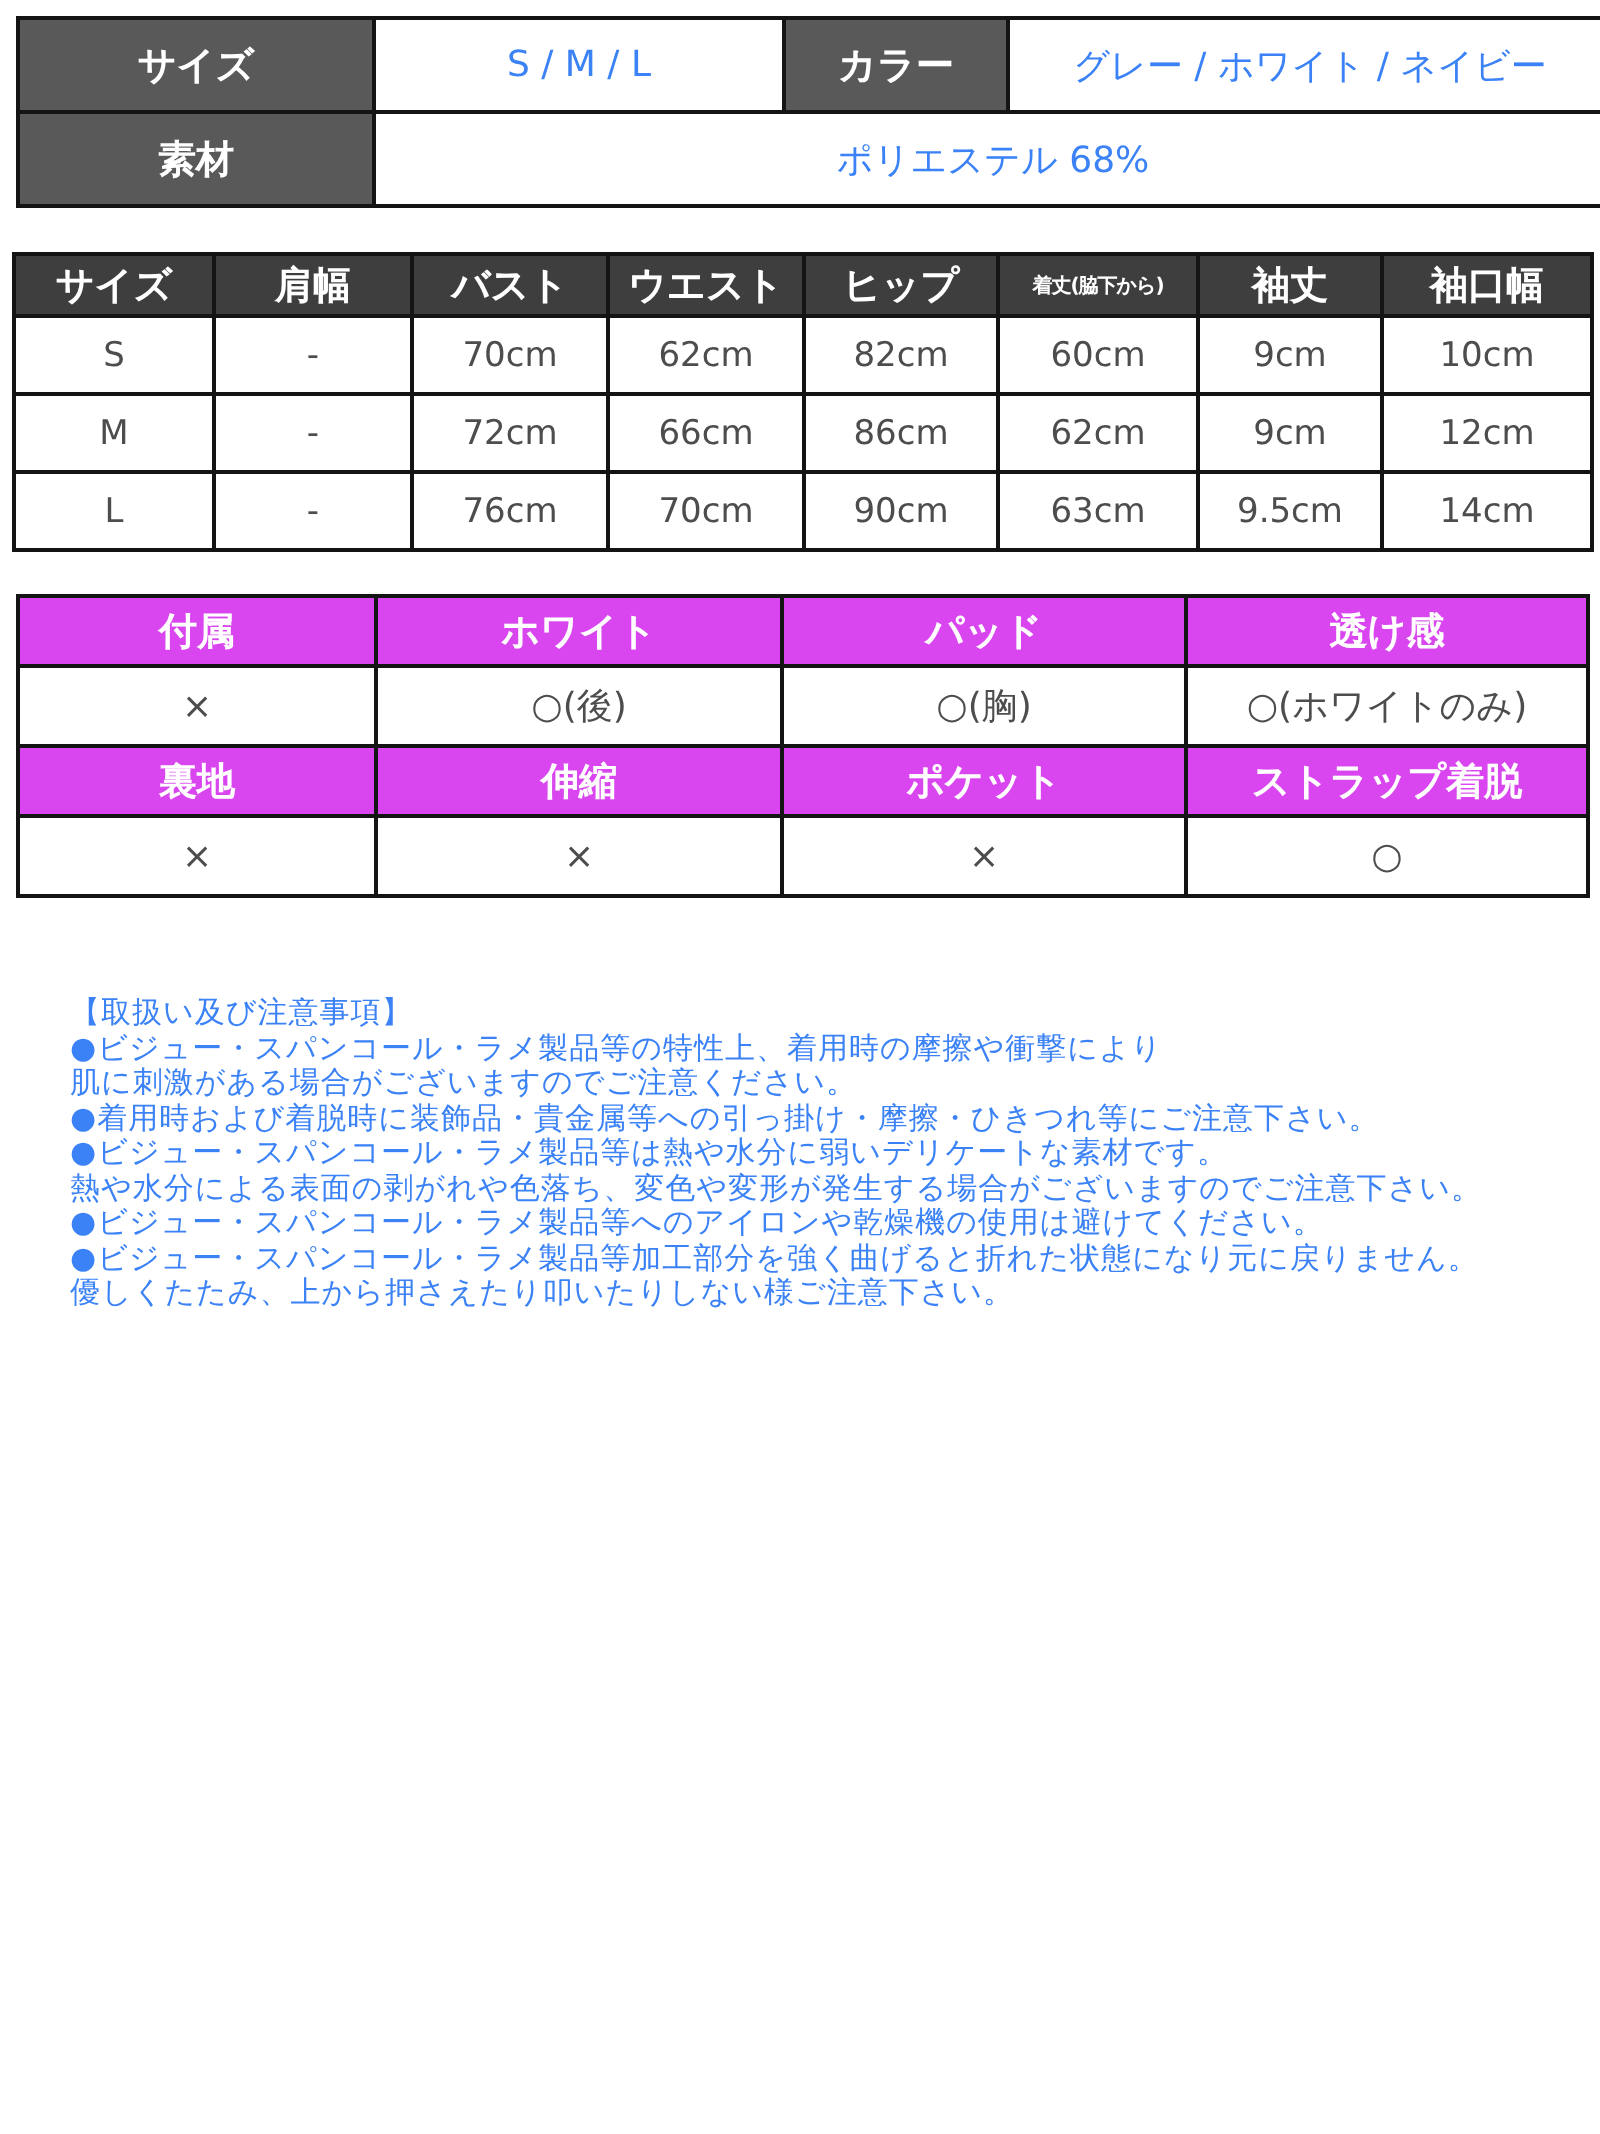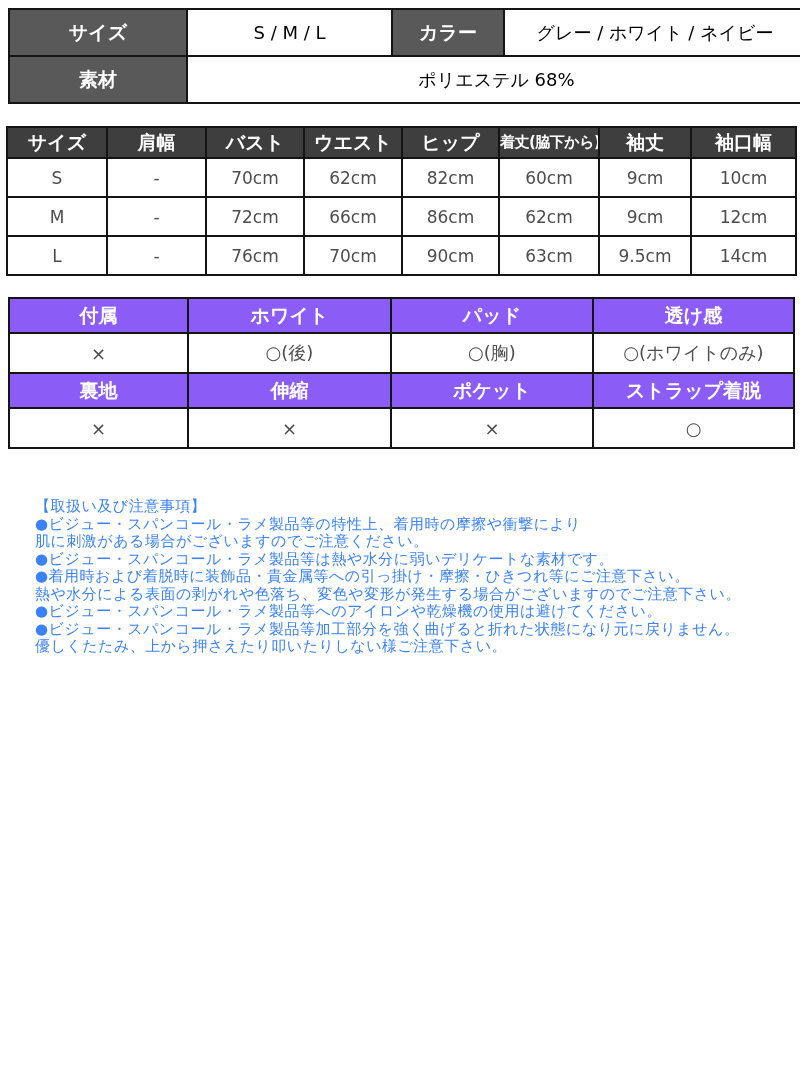--- a/index.html
+++ b/index.html
@@ -19,35 +19,35 @@
     overflow: hidden;
     white-space: nowrap;
     margin-top: 28px;
   }
   th { color: #ffffff; font-weight: bold; }
 
   
   .t1 { margin: 8px 0 0 8px; width: 785px; }
   .t1 tr { height: 47px; }
   .t1 th { background: #595959; font-size: 19px; }
-  .t1 td { font-size: 18px; color: #000000; border-radius: 13px; }
+  .t1 td { font-size: 18px; color: #3b82f6; border-radius: 13px; }
 
   
   .t2 { margin: 22px 0 0 6px; width: 789px; }
   .t2 tr.hdr { height: 31px; }
   .t2 tr.data { height: 39px; }
   .t2 th { background: #3e3e3e; font-size: 19px; }
-  .t2 th.small { font-size: 15px; letter-spacing: -0.5px; }
+  .t2 th.small { font-size: 10px; letter-spacing: -0.5px; }
   .t2 td { font-size: 17px; color: #4d4d4d; }
 
   
   .t3 { margin: 21px 0 0 8px; width: 785px; }
   .t3 tr.hdr { height: 35px; }
   .t3 tr.data { height: 40px; }
-  .t3 th { background: #8b5cf6; font-size: 19px; }
+  .t3 th { background: #d946ef; font-size: 19px; }
   .t3 td { font-size: 18px; color: #4d4d4d; }
 
   
   .notes {
     margin: 49px 20px 0 35px;
     font-size: 15px;
     line-height: 17.5px;
     letter-spacing: 0.5px;
     color: #3b82f6;
   }
@@ -142,19 +142,19 @@
     <td>×</td>
     <td>○</td>
   </tr>
 </tbody>
   </table>
 
 <div class="notes">
   <div class="line">【取扱い及び注意事項】</div>
   <div class="line">●ビジュー・スパンコール・ラメ製品等の特性上、着用時の摩擦や衝撃により</div>
   <div class="line">肌に刺激がある場合がございますのでご注意ください。</div>
+  <div class="line">●着用時および着脱時に装飾品・貴金属等への引っ掛け・摩擦・ひきつれ等にご注意下さい。</div>
   <div class="line">●ビジュー・スパンコール・ラメ製品等は熱や水分に弱いデリケートな素材です。</div>
-  <div class="line">●着用時および着脱時に装飾品・貴金属等への引っ掛け・摩擦・ひきつれ等にご注意下さい。</div>
   <div class="line">熱や水分による表面の剥がれや色落ち、変色や変形が発生する場合がございますのでご注意下さい。</div>
   <div class="line">●ビジュー・スパンコール・ラメ製品等へのアイロンや乾燥機の使用は避けてください。</div>
   <div class="line">●ビジュー・スパンコール・ラメ製品等加工部分を強く曲げると折れた状態になり元に戻りません。</div>
   <div class="line">優しくたたみ、上から押さえたり叩いたりしない様ご注意下さい。</div>
 </div>
 
 </body></html>

